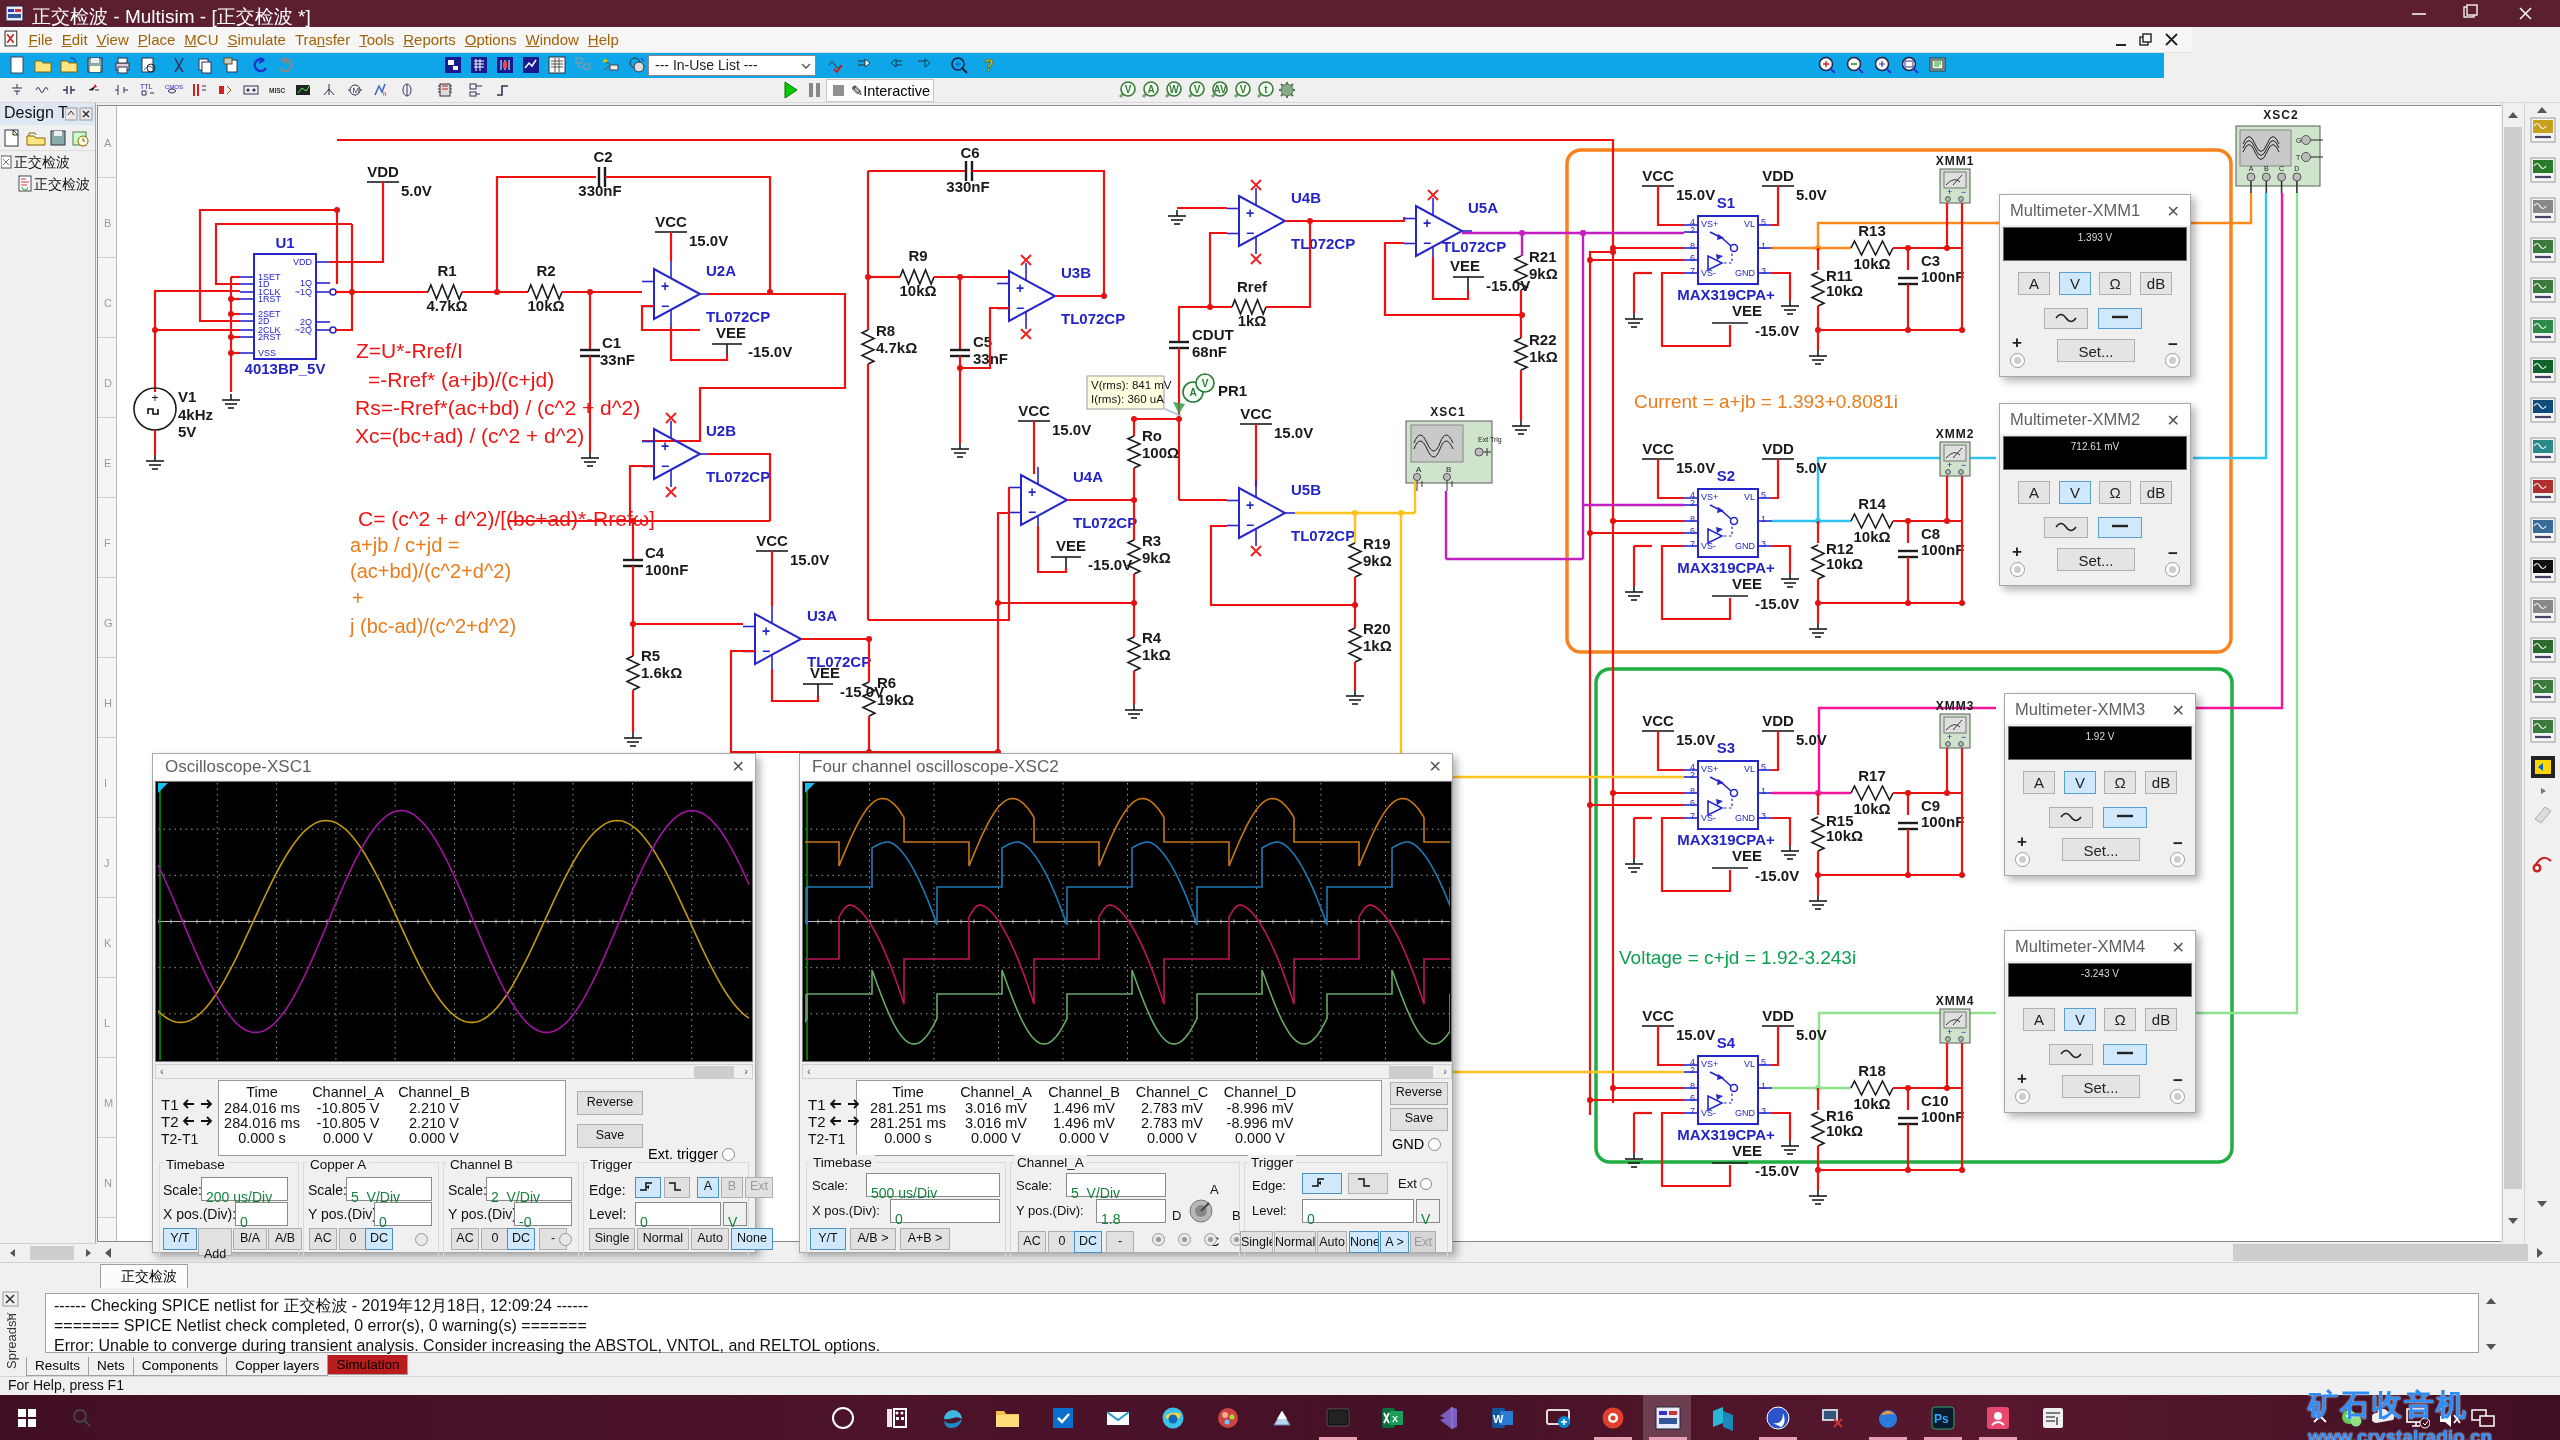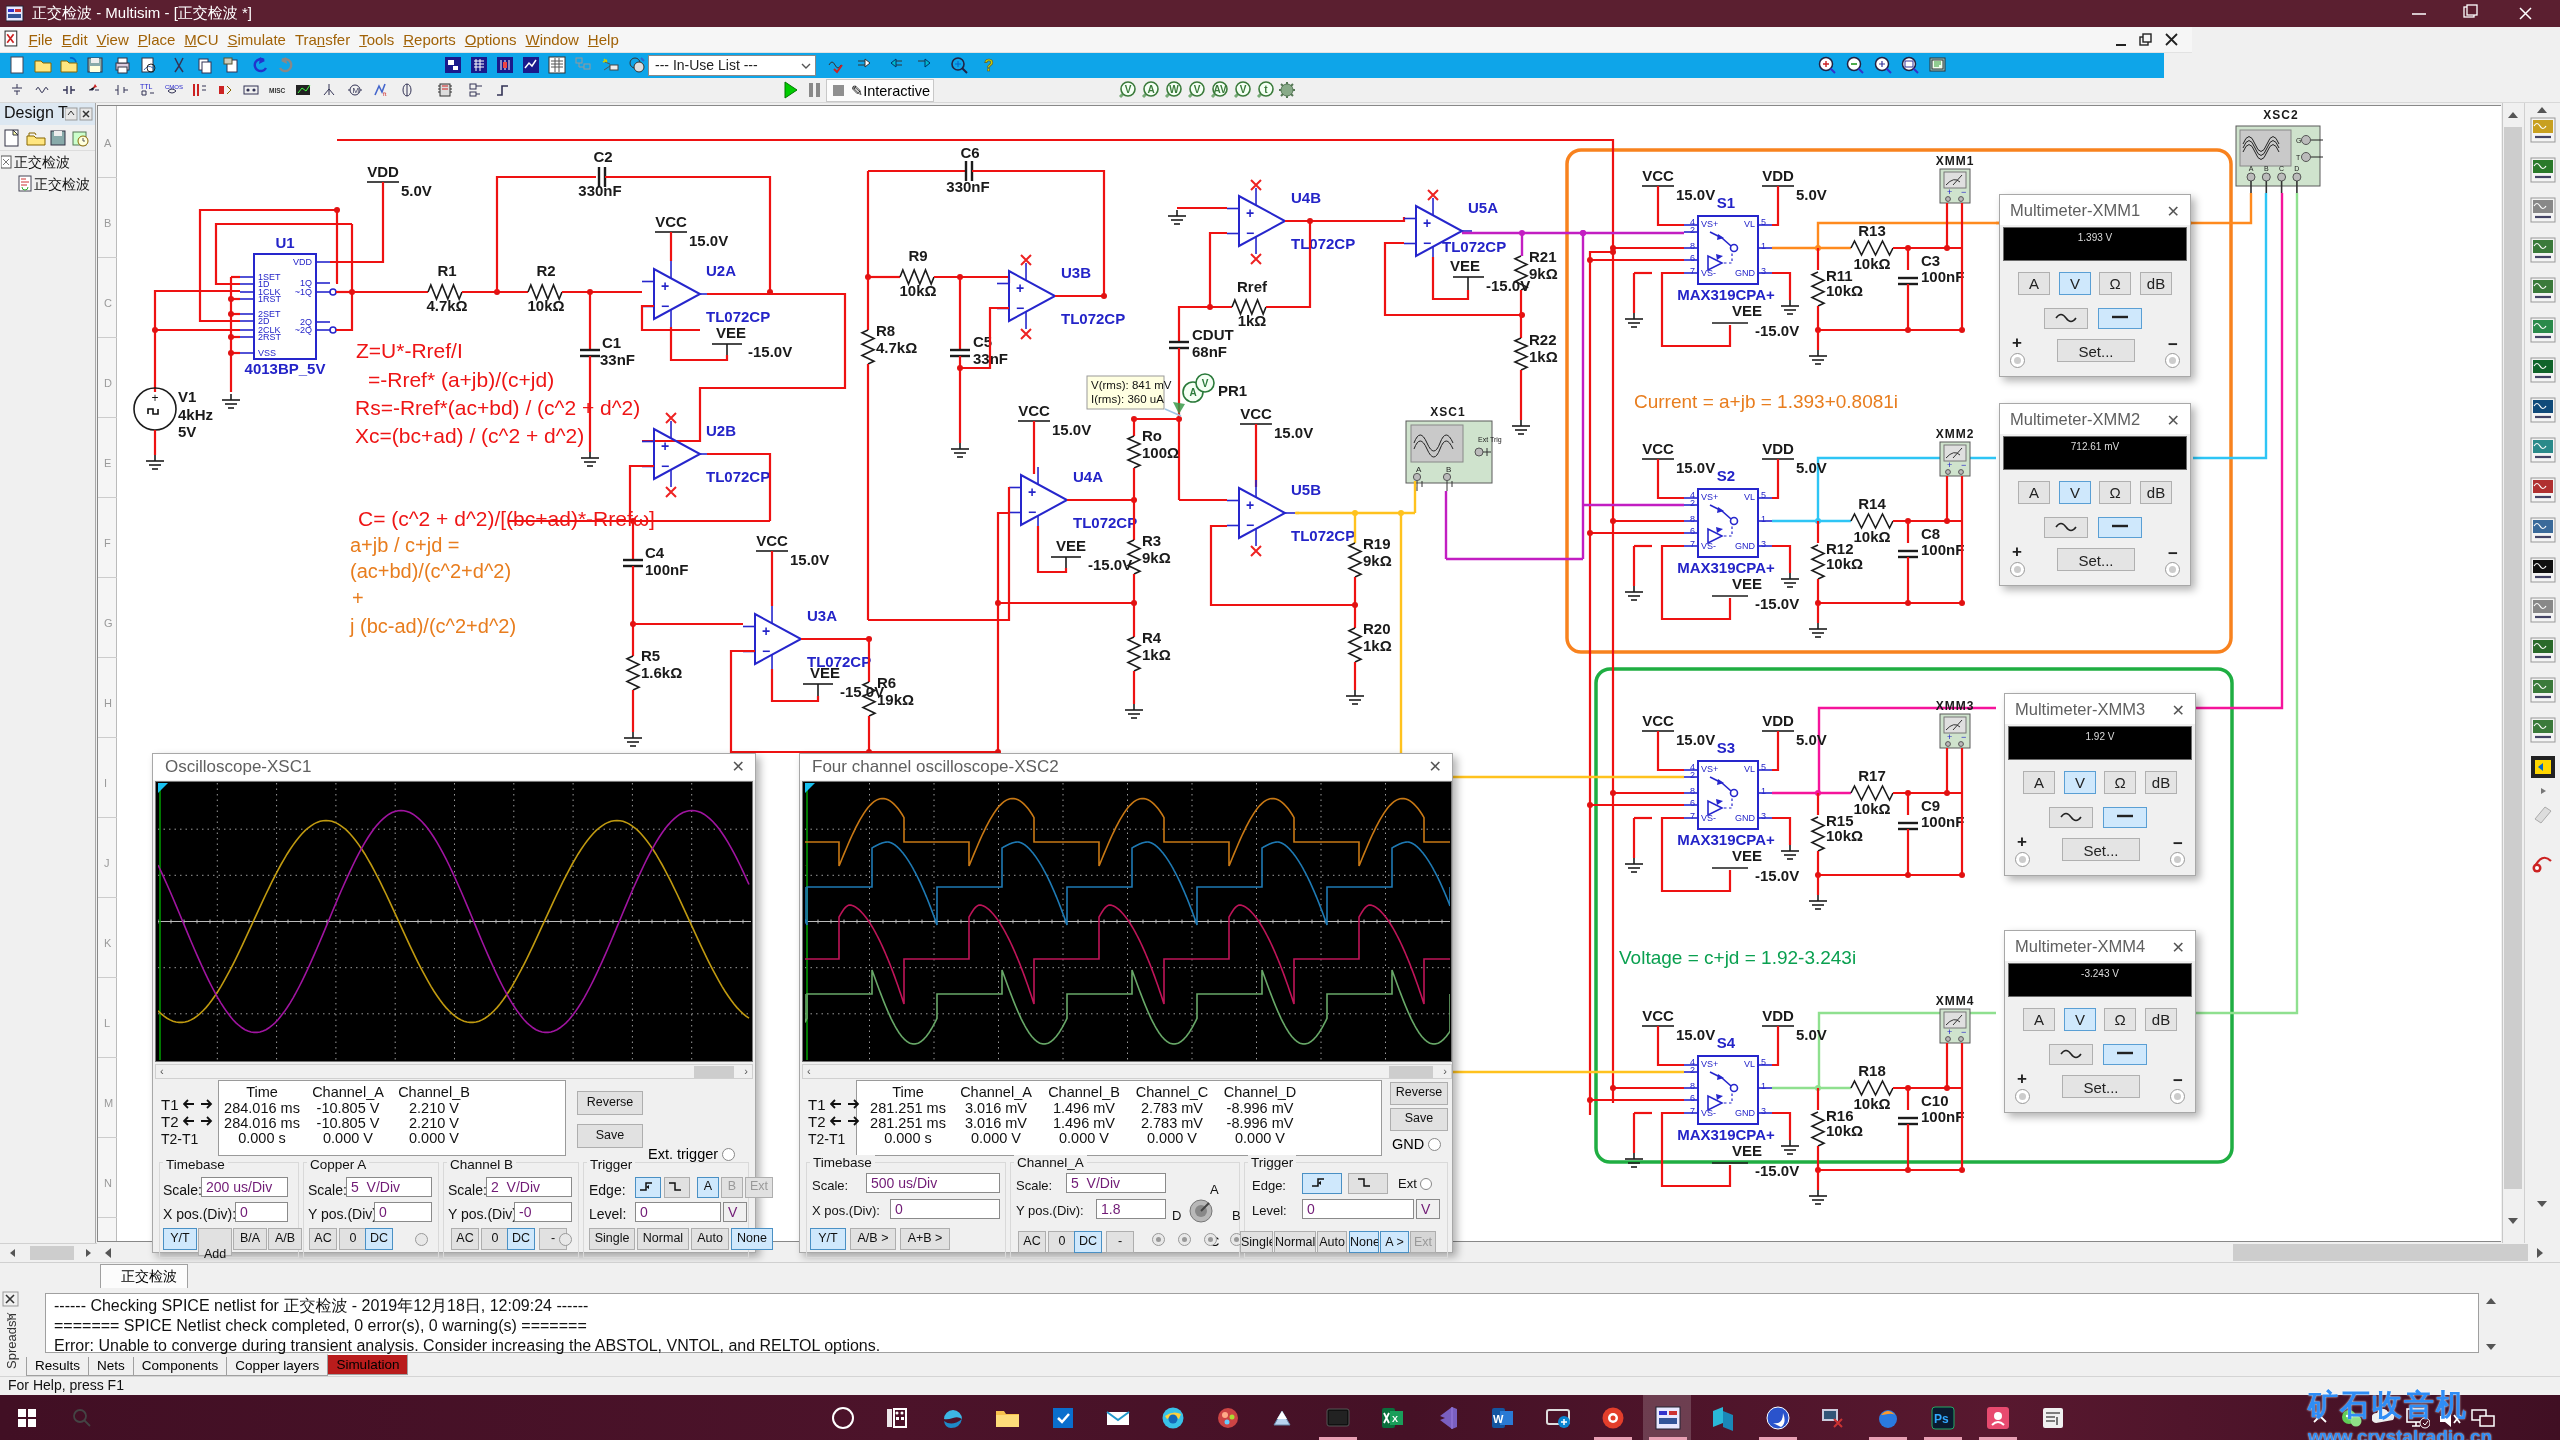--- a/index.html
+++ b/index.html
@@ -1,17 +1,17 @@
 <!DOCTYPE html>
 <html><head><meta charset="utf-8"><style>
 *{margin:0;padding:0;box-sizing:border-box}
 html,body{width:2560px;height:1440px;overflow:hidden}
 body{font-family:"Liberation Sans",sans-serif;background:#f0f0f0;position:relative;font-size:15px}
 .abs{position:absolute}
-.titlebar{left:0;top:0;width:2560px;height:27px;background:#5b1f30;color:#fff;font-size:15px}
+.titlebar{left:0;top:0;width:2560px;height:27px;background:#5b1f30;color:#fff;font-size:19px}
 .menubar{left:0;top:27px;width:2192px;height:26px;background:#f6f6f6;border-bottom:1px solid #e2e2e2;color:#a16207}
 .menubar span{display:inline-block;padding:4px 4.5px;font-size:15px}
 .tb1{left:0;top:53px;width:2164px;height:25px;background:#0ea5e9}
 .tb2{left:0;top:78px;width:2560px;height:25px;background:#f0f0f0;border-bottom:1px solid #d8d8d8}
 .panel{left:0;top:103px;width:96px;height:1160px;background:#f0f0f0;border-right:1px solid #a8a8a8}
 .canvas{left:97px;top:105px;width:2404px;height:1137px;background:#fff;border:1px solid #888;border-right:none}
 .ruler{left:98px;top:106px;width:19px;height:1135px;background:#f5f5f5;border-right:1px solid #bbb}
 .rl{position:absolute;left:6px;color:#9a9a9a;font-size:11px}
 .vsb{left:2502px;top:103px;width:21px;height:1140px;background:#f0f0f0;border-left:1px solid #c8c8c8}
 .itb{left:2524px;top:103px;width:36px;height:1140px;background:#f0f0f0;border-left:1px solid #d0d0d0}
@@ -24,21 +24,21 @@
 .sstab{display:inline-block;border:1px solid #a0a0a0;border-top:none;padding:1px 8px 2px;background:#f0f0f0;margin-right:-1px}
 .statusbar{left:0;top:1376px;width:2560px;height:19px;background:#f0f0f0;border-top:1px solid #d4d4d4;font-size:14px;color:#111;padding-left:8px}
 .taskbar{left:0;top:1395px;width:2560px;height:45px;background:linear-gradient(90deg,#410f24,#4c132a 35%,#451126 55%,#58182f 78%,#400f23)}
 .win{position:absolute;background:#f0f0f0;border:1px solid #a8a8a8;box-shadow:4px 4px 8px rgba(0,0,0,.3)}
 .wtitle{height:26px;background:#fff;color:#606060;font-size:17px;padding:3px 0 0 12px;position:relative}
 .wx{position:absolute;right:10px;top:3px;color:#555;font-size:16px}
 .btn{position:absolute;background:#e1e1e1;border:1px solid #aeaeae;text-align:center;font-size:12.5px;color:#111}
 .btn.sel{background:#cfe8fc;border-color:#4a90c4}
 .grp{position:absolute;border:1px solid #d9d9d9}
 .grplbl{position:absolute;font-size:13.5px;color:#111}
-.ibox{position:absolute;background:#fff;border:1px solid #8a8a8a;font-size:14px;color:#701a75;padding:1px 4px}
+.ibox{position:absolute;background:#fff;border:1px solid #8a8a8a;font-size:14px;color:#15803d;padding:11px 4px}
 .rdout{position:absolute;background:#fff;border:1px solid #9a9a9a;font-size:14.5px;color:#111}
 .mmdisp{position:absolute;background:#000;border:1px solid #6a6a6a;color:#dcdcdc;text-align:center;font-size:10px;padding-top:4px}
 .mmbtn{position:absolute;background:#e4e4e4;border:1px solid #b0b0b0;text-align:center;font-size:15px;font-weight:bold;color:#222}
 .mmbtn.sel{background:#cfe8fc;border-color:#5a9fd4}
 .tbico{display:inline-block;width:17px;height:17px;margin:3px 3px 0 4px;vertical-align:top}
 </style></head><body>
 <div class="abs titlebar">
 <svg class="abs" style="left:6px;top:4px" width="19" height="19">
       <rect x="0" y="2" width="17" height="15" fill="#e8e8ff" stroke="#223"></rect>
       <rect x="2" y="5" width="6" height="3" fill="#33c"></rect>

